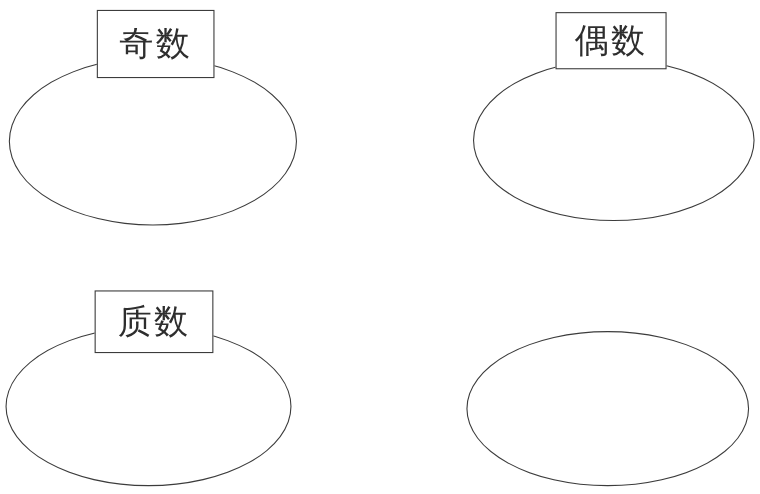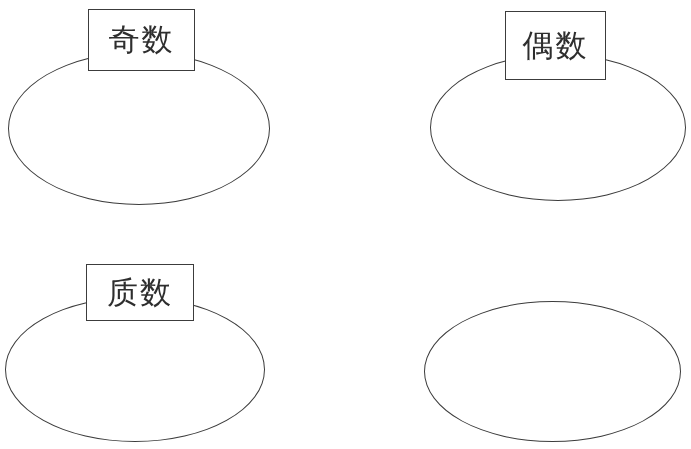--- a/index.html
+++ b/index.html
@@ -41,21 +41,21 @@
 <body>
 
 <div class="canvas">
 
   <div class="ellipse" style="left:8px; top:52px; width:262px; height:153px;"></div>
   <div class="label-box" style="left:88px; top:9px; width:107px; height:62px;font-family:Liberation Serif, serif;">
     <span>奇数</span>
   </div>
 
   <div class="ellipse" style="left:430px; top:54px; width:256px; height:147px;"></div>
-  <div class="label-box" style="left:505px; top:11px; width:101px; height:69px;justify-content:center;">
+  <div class="label-box" style="left:505px; top:11px; width:101px; height:52px;justify-content:center;">
     <span>偶数</span>
   </div>
 
   <div class="ellipse" style="left:5px; top:297px; width:260px; height:145px;"></div>
   <div class="label-box" style="left:86px; top:264px; width:108px; height:57px;">
     <span>质数</span>
   </div>
 
   <div class="ellipse" style="left:424px; top:301px; width:257px; height:141px;"></div>
 

